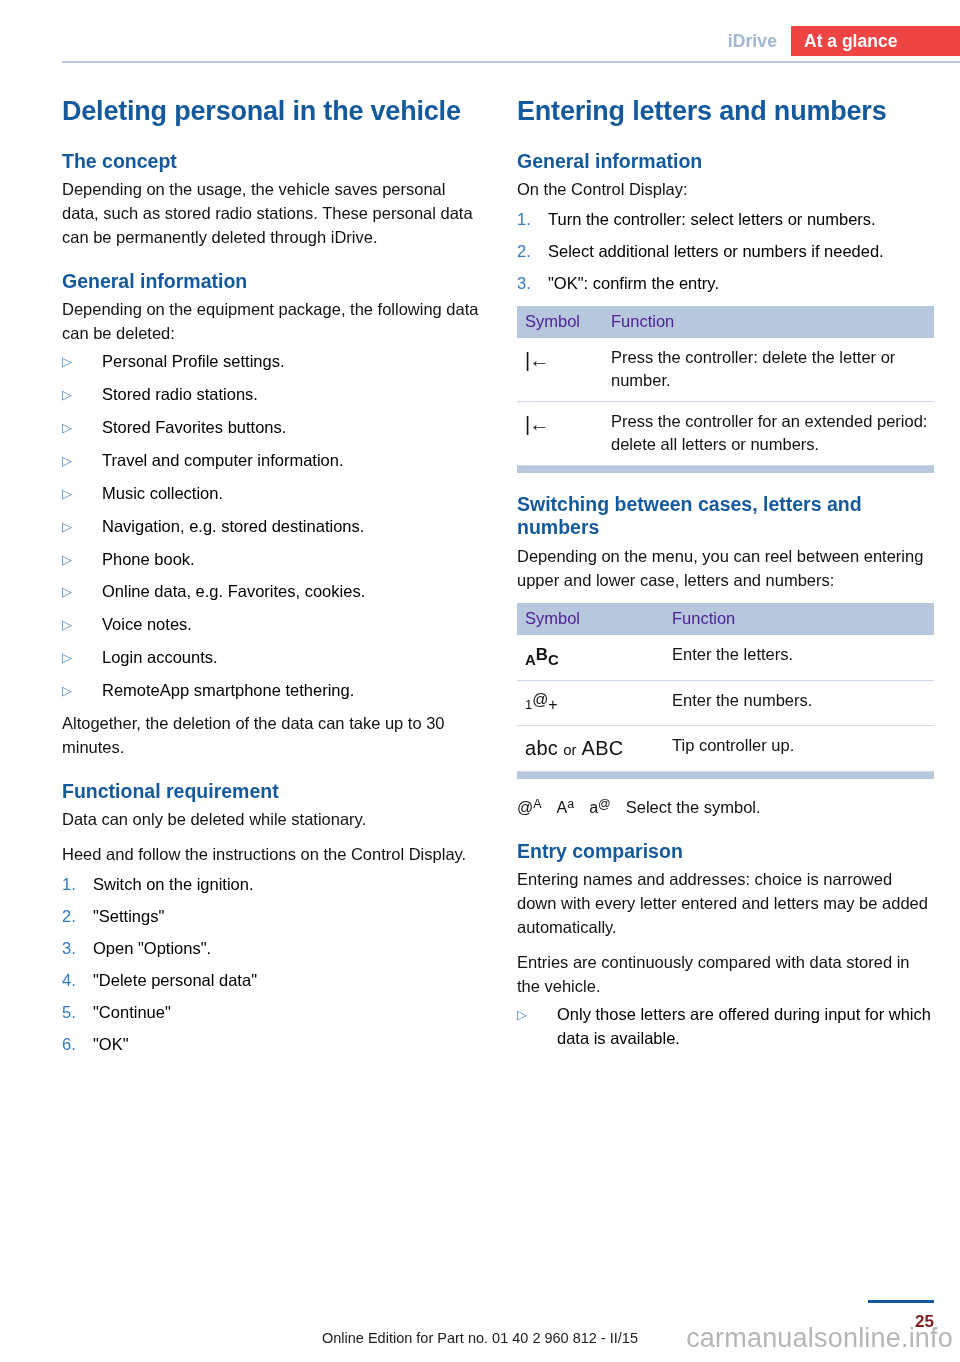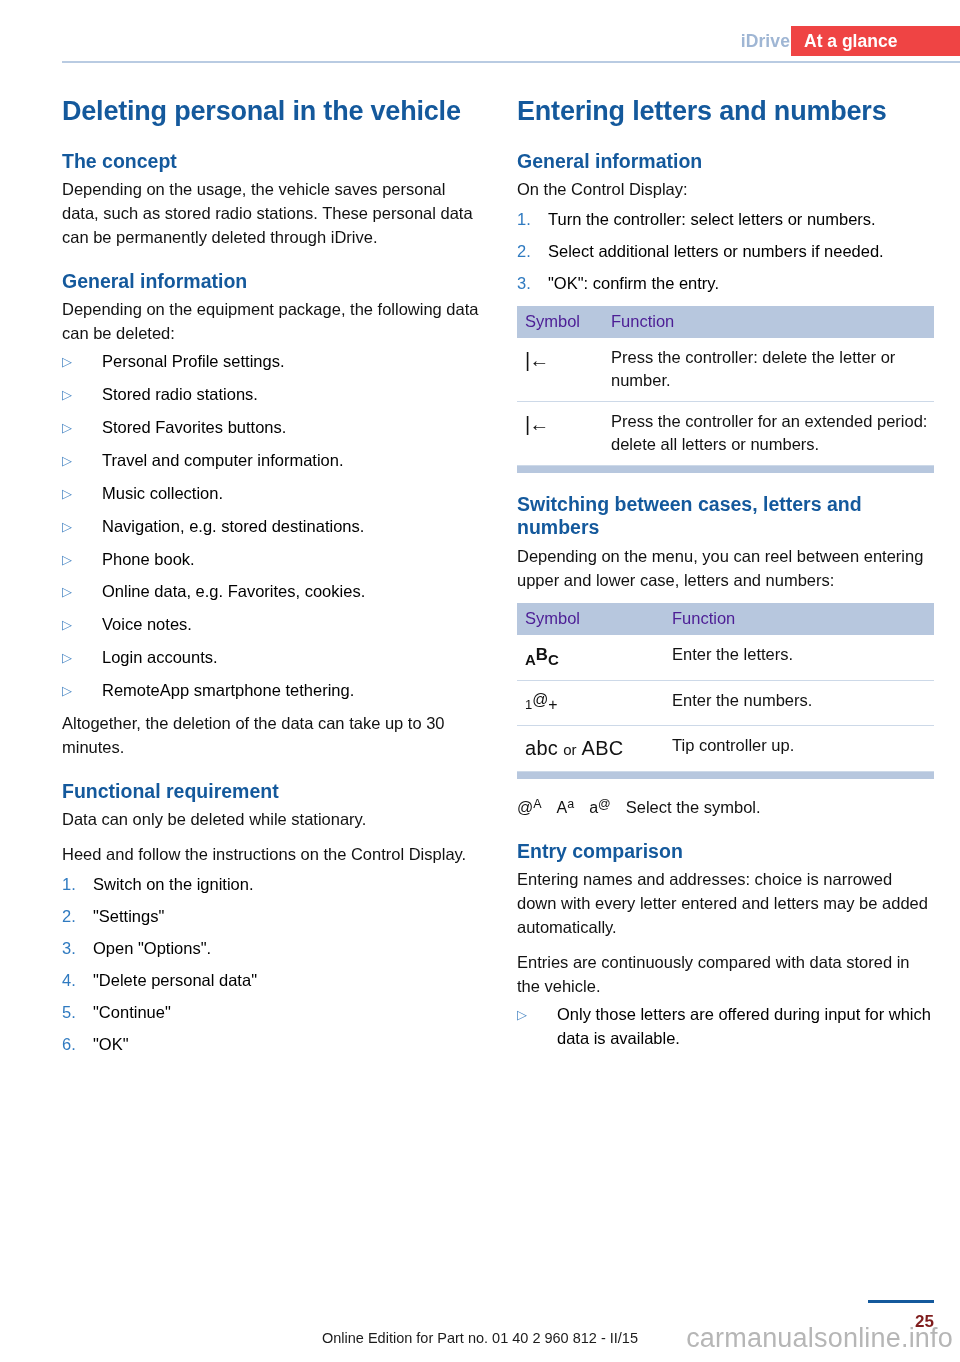--- a/index.html
+++ b/index.html
@@ -25,21 +25,21 @@
     height: 30px;
     display: flex;
     justify-content: flex-end;
     align-items: stretch;
   }
   .header-section {
     color: #9fb6d4;
     font-size: 17.5px;
     font-weight: bold;
     line-height: 30px;
-    padding-right: 1px;
+    padding-right: 14px;
     letter-spacing: 0.1px;
   }
   .header-chapter {
     background: #ef4444;
     color: #ffffff;
     font-size: 17.5px;
     font-weight: bold;
     line-height: 30px;
     padding: 0 18px 0 13px;
     min-width: 138px;

